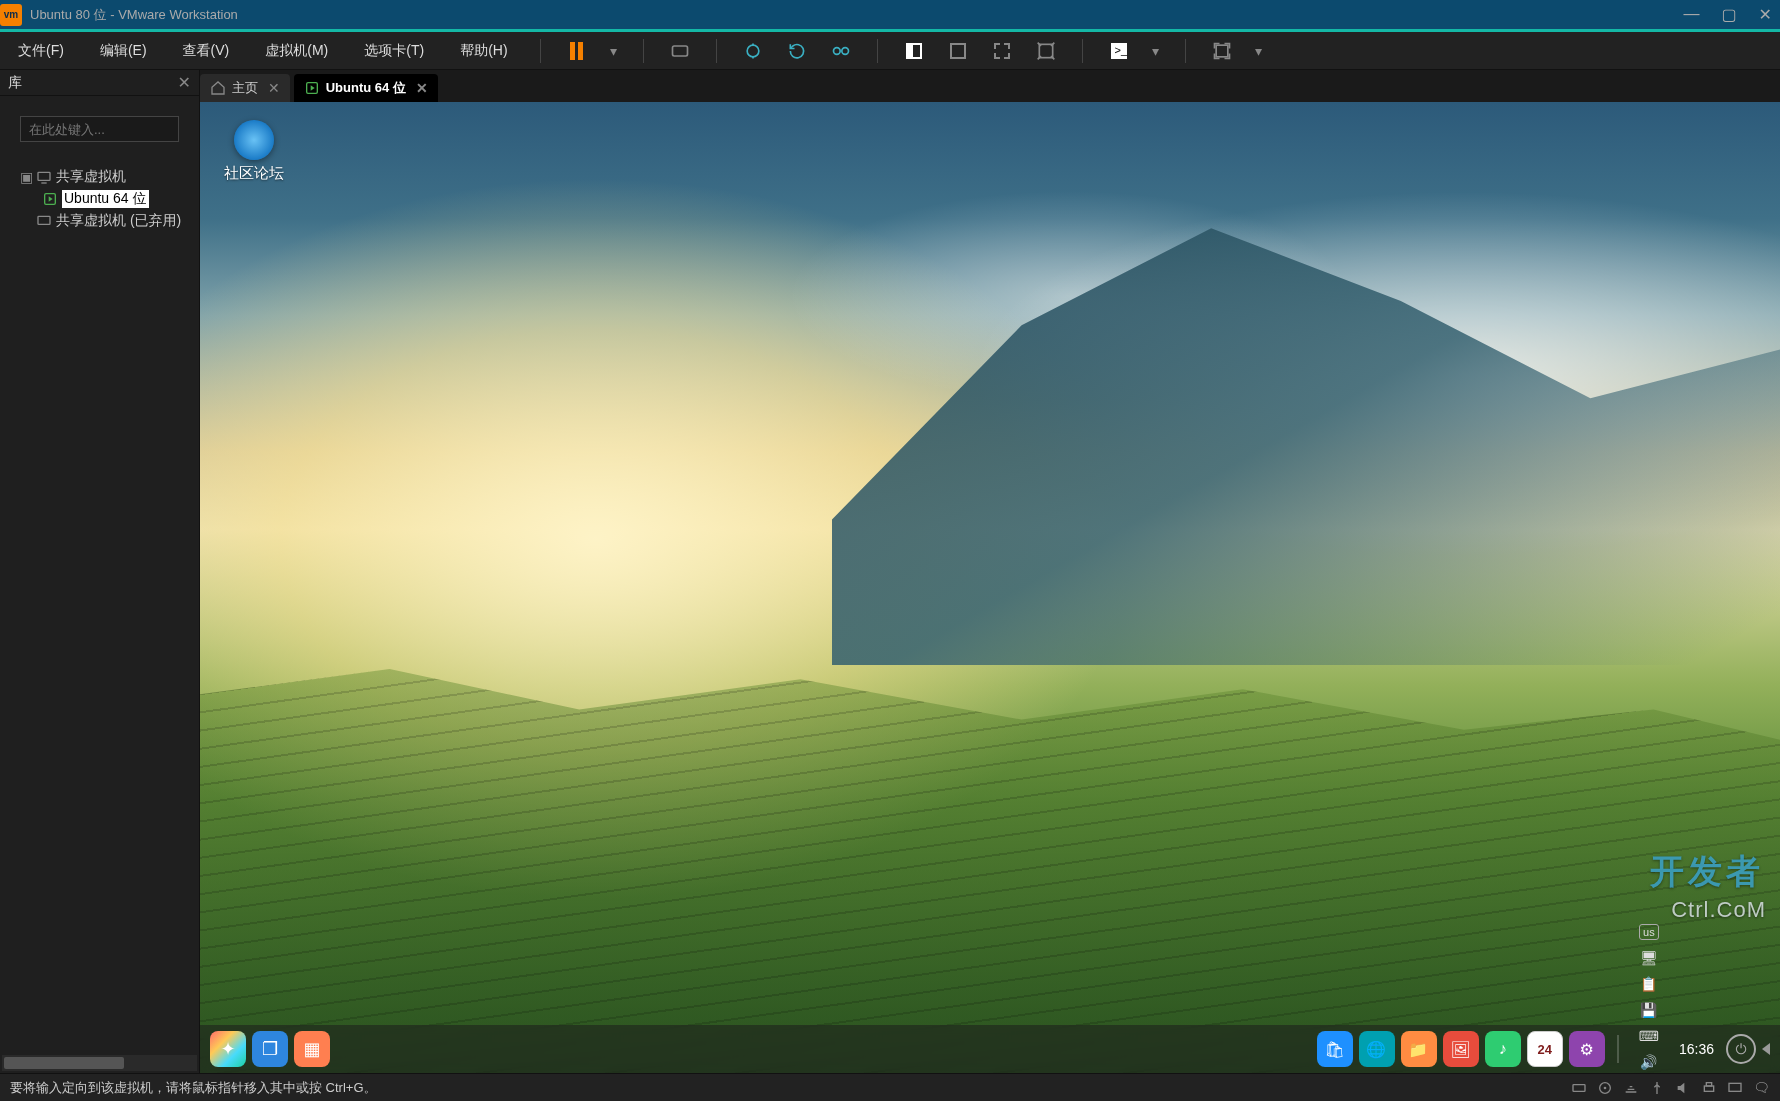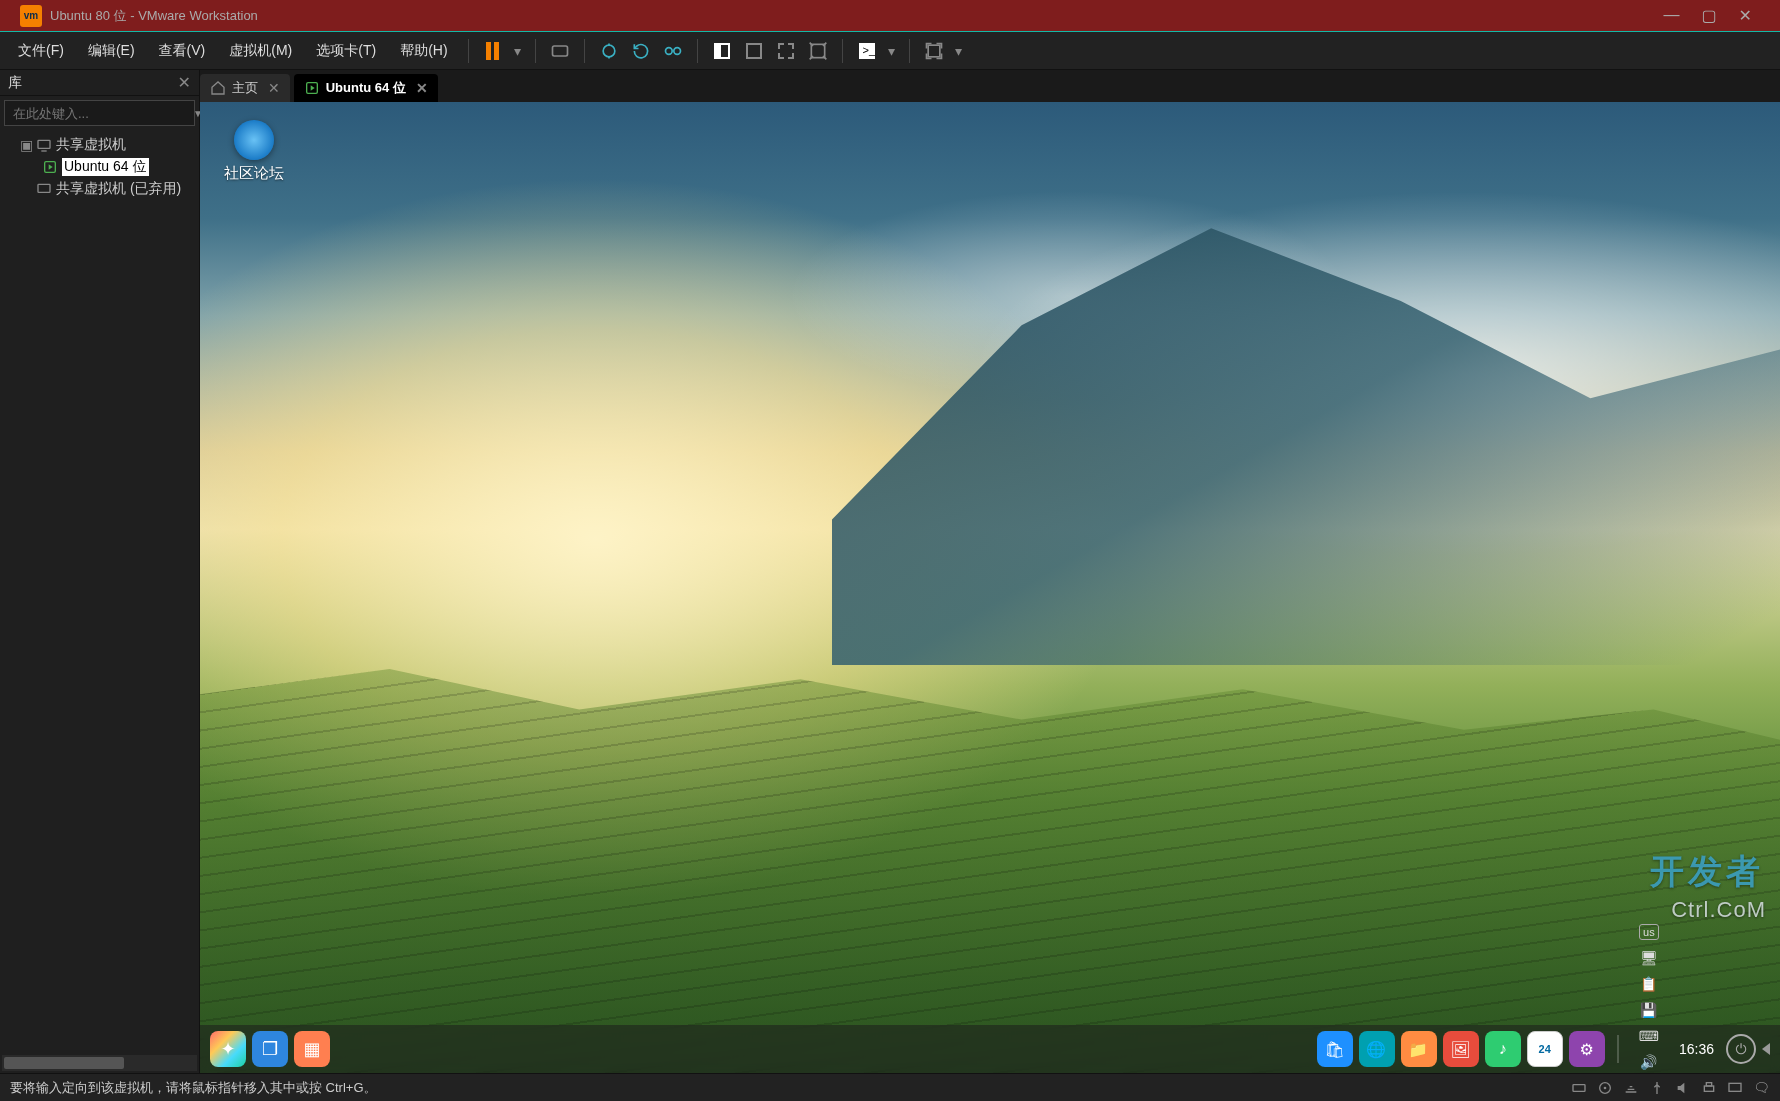--- a/index.html
+++ b/index.html
@@ -1,44 +1,44 @@
 <!DOCTYPE html>
 <html><head>
 <meta charset="utf-8">
 <style>
 * { box-sizing: border-box; margin: 0; padding: 0; font-family: "Microsoft YaHei", "Segoe UI", sans-serif; }
 body { width: 1780px; height: 1101px; background: #2b2b2b; overflow: hidden; color: #ccc; font-size: 14px; position: relative; }
 
 
-.titlebar { height: 32px; background: #7f1d1d; display: flex; align-items: center; padding: 0 20px; border-bottom: 1px solid #14b8a6; }
+.titlebar { height: 32px; background: #0c4a6e; display: flex; align-items: center; padding: 0 0; border-bottom: 3px solid #14b8a6; }
 .titlebar .app-logo { width: 22px; height: 22px; background: #f58000; border-radius: 3px; display:flex;align-items:center;justify-content:center;color:#0b2b4a;font-size:10px;font-weight:bold; margin-right: 8px; }
 .titlebar .title { color: #aaa; font-size: 13px; }
 .titlebar .winbtns { margin-left: auto; display: flex; gap: 22px; padding-right: 8px; }
 .titlebar .winbtns span { color: #aaa; font-size: 16px; cursor: pointer; }
 
 
-.menubar { height: 38px; background: #222; display: flex; align-items: center; padding: 0 8px; gap: 4px; border-bottom: 1px solid #111; }
+.menubar { height: 38px; background: #222; display: flex; align-items: center; padding: 0 8px; gap: 16px; border-bottom: 1px solid #111; }
 .menubar .menuitem { padding: 4px 10px; color: #ddd; font-size: 14px; cursor: pointer; }
 .menubar .sep { width: 1px; height: 24px; background: #444; margin: 0 6px; }
 .menubar .tbtn { width: 28px; height: 28px; display: flex; align-items: center; justify-content: center; color: #888; border-radius: 3px; cursor: pointer; }
 .pause-icon { display:flex; gap:3px; }
 .pause-icon div { width: 5px; height: 18px; background: #f58000; }
 .tbtn svg { width:20px; height:20px; stroke:#888; fill:none; stroke-width:2; }
 .tbtn.cyan svg { stroke:#3ab0c3; }
 .tbtn .box { width:16px;height:16px;border:2px solid #888; position:relative;}
 .tbtn.active .box { border-color:#fff; }
 
 
 .body { display: flex; height: calc(1101px - 32px - 38px - 28px); }
 
 
 .sidebar { width: 200px; background: #1f1f1f; display:flex; flex-direction:column; border-right:1px solid #111;}
 .sidebar .libhead { height: 26px; display:flex; align-items:center; padding:0 8px; color:#ddd; font-size:14px; border-bottom:1px solid #111;}
 .sidebar .libhead .x { margin-left:auto; font-size:16px; color:#888; cursor:pointer;}
-.sidebar .search { margin:4px; display:flex; align-items:center; background:#1a1a1a; border:1px solid #444; height:26px; padding:0 4px;}
+.sidebar .search { margin:20px; display:flex; align-items:center; background:#1a1a1a; border:1px solid #444; height:26px; padding:0 4px;}
 .sidebar .search .mag { width:14px;height:14px; }
 .sidebar .search input { flex:1; background:transparent; border:none; color:#888; font-size:13px; outline:none; padding:0 4px;}
 .sidebar .search .dd { color:#888; font-size:10px;}
 .sidebar .tree { flex:1; padding:4px 2px; overflow:hidden;}
 .tree-row { display:flex; align-items:center; gap:4px; padding:2px 4px; font-size:14px; white-space:nowrap; cursor:pointer;}
 .tree-row .exp { width:12px; color:#888;}
 .tree-row.sel span.label { background:#fff; color:#000; padding:0 2px;}
 .tree-row.level1 { padding-left: 18px; }
 .tree-row.level2 { padding-left: 40px; }
 .tree-row .ico { width:16px;height:16px; display:inline-flex; align-items:center; justify-content:center;}
@@ -76,21 +76,21 @@
 
 
 .dock { position:absolute; left:0; right:0; bottom:0; height:48px; background:rgba(30,30,30,0.55); backdrop-filter:blur(4px); display:flex; align-items:center; padding:0 10px; gap:6px;}
 .dock .dbtn { width:36px;height:36px;border-radius:8px; display:flex;align-items:center;justify-content:center; font-size:18px; color:#fff; cursor:pointer;}
 .dock .launcher { background:linear-gradient(135deg,#ff6b6b,#feca57,#48dbfb,#1dd1a1); }
 .dock .multitask { background:#2e86de;}
 .dock .grid { background:#ff7f50;}
 .dock .spacer { flex:1; }
 .dock .app { width:36px;height:36px;border-radius:8px; background:#555; display:flex;align-items:center;justify-content:center; color:#fff; font-size:16px;}
 .dock .app.blue{background:#1e90ff;} .dock .app.teal{background:#00a0b0;} .dock .app.orange{background:#ff8c42;} .dock .app.red{background:#e74c3c;}
-.dock .app.green{background:#2ecc71;} .dock .app.cal{background:#fff;color:#0369a1;font-size:11px;font-weight:bold;border:1px solid #ccc;} .dock .app.purple{background:#8e44ad;}
+.dock .app.green{background:#2ecc71;} .dock .app.cal{background:#fff;color:#7f1d1d;font-size:13px;font-weight:bold;border:1px solid #ccc;} .dock .app.purple{background:#8e44ad;}
 .dock .tray { display:flex; gap:10px; align-items:center; padding:0 8px;flex-direction:column; }
 .dock .tray .ti { color:#ddd; font-size:14px;}
 .dock .ti.us { font-size:11px; border:1px solid #aaa; padding:1px 3px; border-radius:3px;}
 .dock .clock { color:#fff; font-size:14px; padding:0 6px;}
 .dock .power { width:30px;height:30px;border-radius:50%;border:2px solid #aaa;display:flex;align-items:center;justify-content:center;color:#aaa;}
 .dock .tri { width:0;height:0;border-top:6px solid transparent;border-bottom:6px solid transparent;border-right:8px solid #999;}
 
 
 .statusbar { height: 28px; background:#222; display:flex; align-items:center; padding:0 10px; color:#ccc; font-size:13px; border-top:1px solid #111;}
 .statusbar .right { margin-left:auto; display:flex; gap:10px; align-items:center;}

